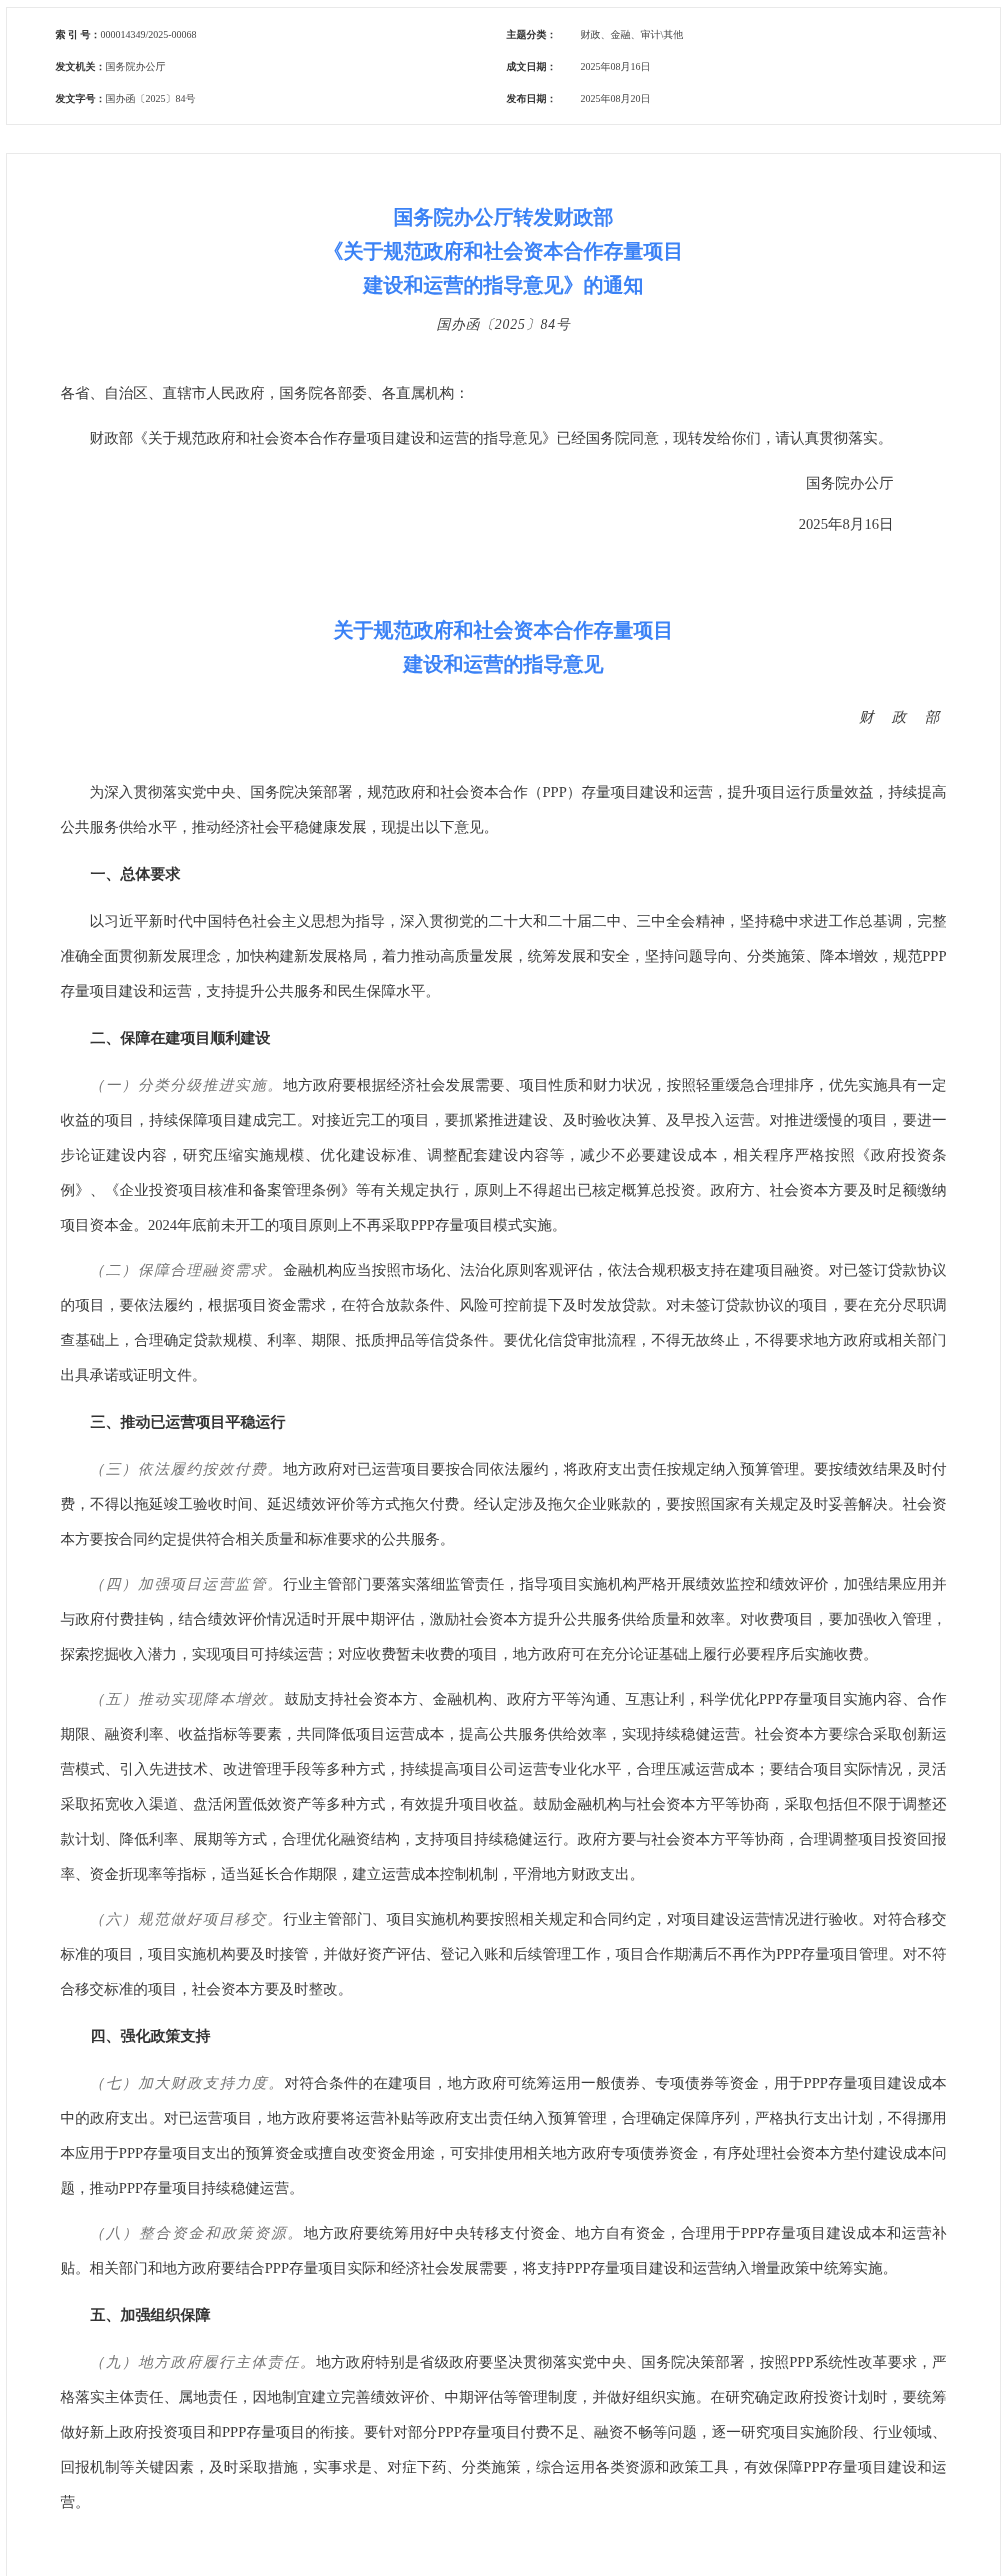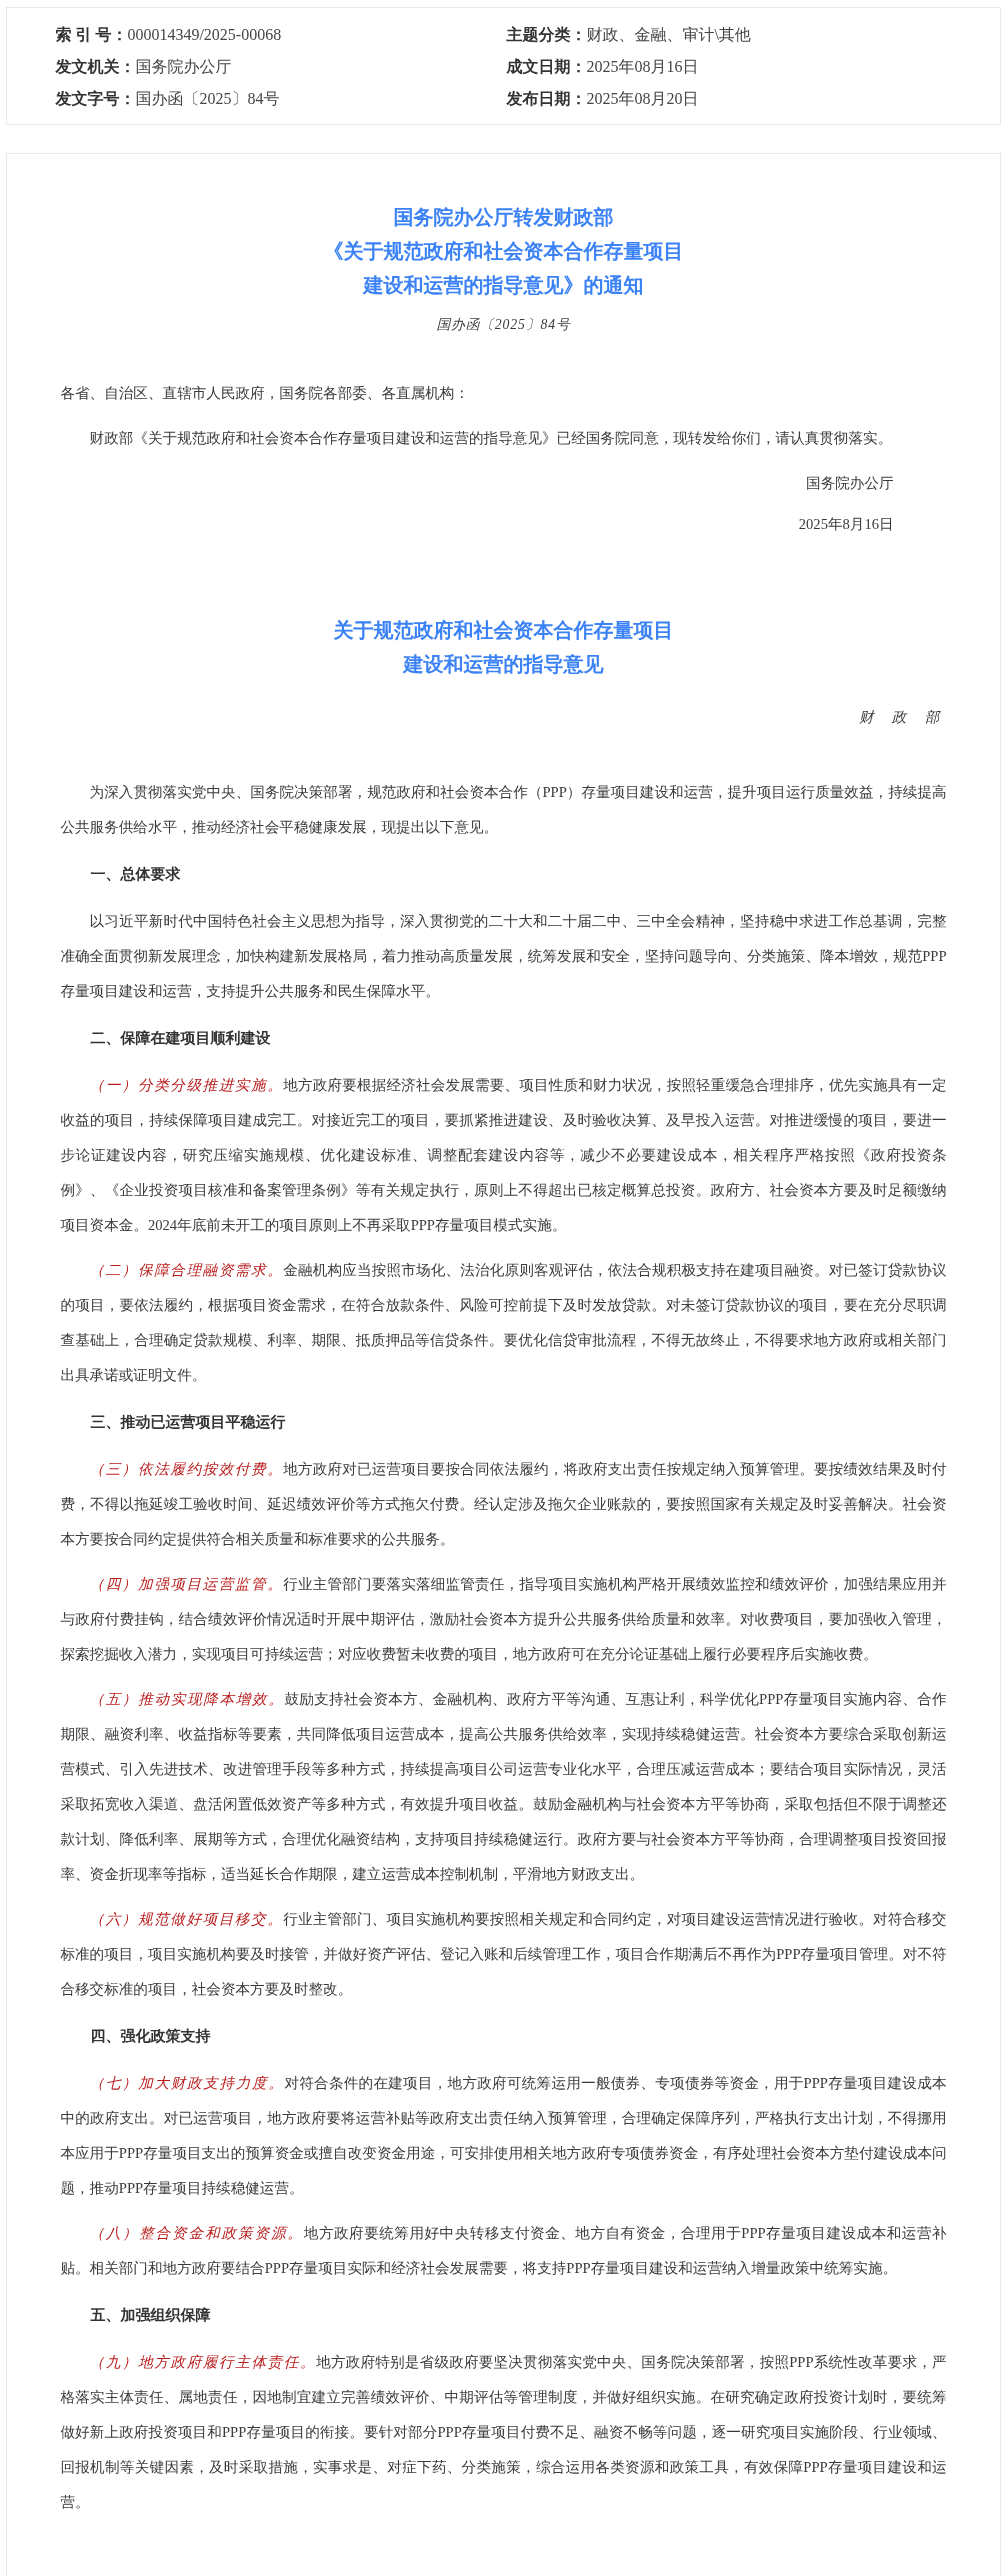--- a/index.html
+++ b/index.html
@@ -10,24 +10,24 @@
     -webkit-font-smoothing:antialiased;
   }
   .box {
     background:#ffffff;
     border:1.8px solid #e9e9e9;
     margin:0 6.4px;
     box-sizing:border-box;
   }
   
   .header-box { margin-top:7.3px; padding:11px 0 9.2px 0; }
-  .meta-row { display:flex; line-height:32px; font-size:16px; }
+  .meta-row { display:flex; line-height:32px; font-size:10px; }
   .meta-cell { display:flex; }
   .meta-cell.left  { flex:0 0 499px; padding-left:48px; box-sizing:border-box; }
-  .meta-cell.right { flex:1 1 auto; }
+  .meta-cell.right { flex:1 1 auto;gap:24px; }
   .meta-cell.wide  { flex:1 1 auto; padding-left:48px; padding-right:37px; box-sizing:border-box; }
   .meta-label { font-weight:bold; color:#333333; white-space:pre; }
   .meta-value { color:#454545; }
   
   .doc-box { margin-top:28px; margin-bottom:41px; padding:46px 53px 53px 53px; }
   .doc-title {
     text-align:center; font-size:20px; line-height:34px;
     font-weight:bold; color:#3b82f6; margin:0;
   }
   .doc-number {
@@ -36,21 +36,21 @@
   }
   .para {
     font-size:14.6px; line-height:35px; text-indent:2em;
     margin:10px 0; color:#3a3a3a; text-align:justify;
   }
   .no-indent { text-indent:0; }
   .salutation { margin-top:42px; }
   .sign { text-align:right; text-indent:0; padding-right:53px; margin:5.5px 0; }
   .note { margin-top:14.6px; }
   .sec-heading { font-weight:bold; color:#333333; font-size:15px; margin:12px 0; }
-  .lead { font-style:italic; letter-spacing:1.4px; color:#b91c1c; }
+  .lead { font-style:italic; letter-spacing:1.4px; color:#737373; }
   .opinion-title { margin-top:71px; }
   .opinion-author {
     text-align:right; font-style:italic; font-size:14.6px;
     color:#3b3b3b; margin-top:27px; letter-spacing:7.3px;
   }
   .opinion-body-start { margin-top:48px; }
 </style>
 </head>
 <body>
 

